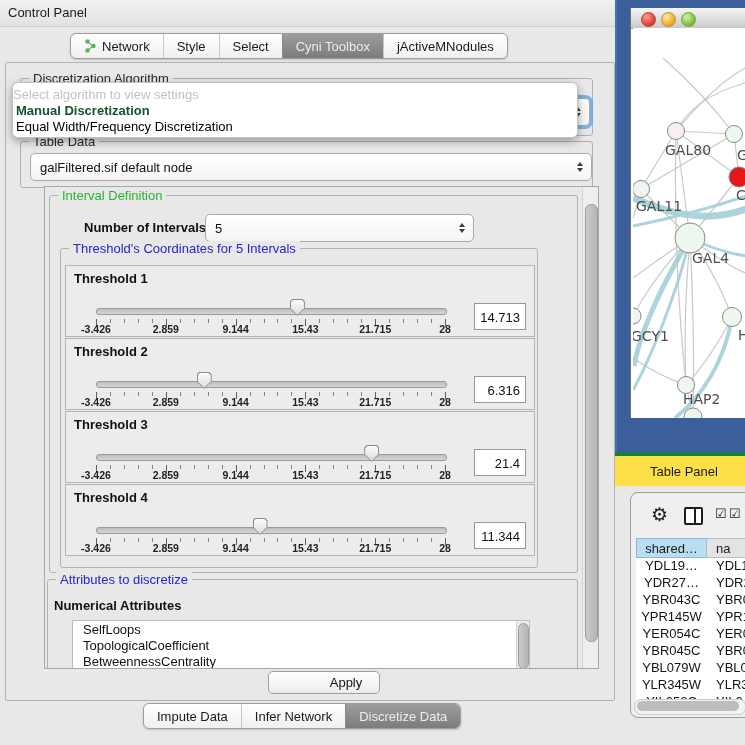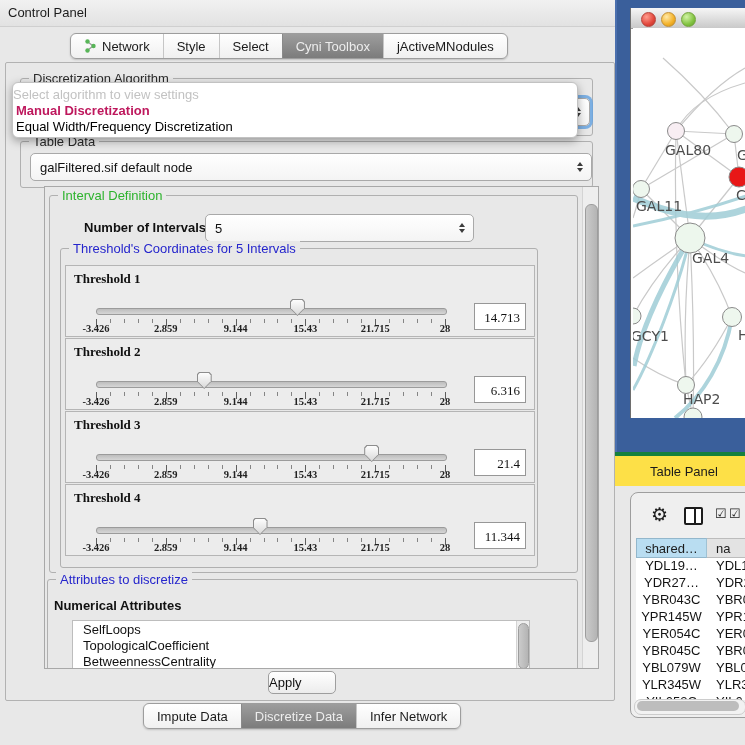--- a/index.html
+++ b/index.html
@@ -30,47 +30,47 @@
   .combo{position:absolute;background:linear-gradient(#ffffff,#f4f4f4);border:1px solid #a9a9a9;border-radius:5px;font-size:13px;color:#111;display:flex;align-items:center;padding-left:9px;}
   .combo .arrows{position:absolute;right:8px;top:50%;transform:translateY(-50%);display:flex;flex-direction:column;align-items:center;}
   .arr{width:0;height:0;border-left:3.5px solid transparent;border-right:3.5px solid transparent;}
   .arr.up{border-bottom:4.5px solid #3c3c3c;margin-bottom:2px;}
   .arr.down{border-top:4.5px solid #3c3c3c;}
   .focused{box-shadow:0 0 0 3px rgba(105,165,225,.85);}
 
   
   #algo-popup{left:12px;top:82px;width:564px;height:54px;background:#fff;border:1px solid #c2c2c2;border-radius:6px;box-shadow:0 3px 10px rgba(0,0,0,.35);z-index:50;}
   #algo-popup .hint{position:absolute;top:4px;left:0;width:100%;color:#c2c2c2;font-size:13px;}
-  #algo-popup .opt1{position:absolute;left:3px;top:20px;font-size:13px;font-weight:bold;color:#be185d;}
+  #algo-popup .opt1{position:absolute;left:3px;top:20px;font-size:13px;font-weight:bold;color:#14532d;}
   #algo-popup .opt2{position:absolute;left:3px;top:36px;font-size:13px;color:#000;}
 
   
   #scrollpane{left:44px;top:186px;width:553px;height:481px;border:1px solid #a8a8a8;background:#e8e8e8;overflow:hidden;}
   .vscroll{position:absolute;background:#eeeeee;border-left:1px solid #d4d4d4;}
   .vthumb{position:absolute;background:linear-gradient(to right,#cbcbcb,#b4b4b4);border:1px solid #9d9d9d;border-radius:6px;}
 
   .boldlbl{font-weight:bold;font-size:13px;color:#111;}
 
   
-  .throw{position:absolute;left:4px;width:468px;height:70px;border:1px solid #b5b5b5;background:#ececec;font-family:Liberation Serif, serif;}
+  .throw{position:absolute;left:4px;width:468px;height:70px;border:1px solid #b5b5b5;background:#ececec;}
   .throw .tl{position:absolute;left:8px;top:5px;}
   .track{position:absolute;left:30px;top:42px;width:349px;height:5px;background:linear-gradient(#bdbdbd,#d6d6d6);border:1px solid #9b9b9b;border-radius:3px;}
   .thumb{position:absolute;top:33px;width:15px;height:17px;clip-path:polygon(15% 0,85% 0,100% 15%,100% 55%,50% 100%,0 55%,0 15%);background:#8d8d8d;}
   .thumb::before{content:"";position:absolute;left:1px;top:1px;right:1px;bottom:1px;clip-path:polygon(15% 0,85% 0,100% 15%,100% 55%,50% 100%,0 55%,0 15%);background:linear-gradient(#fdfdfd,#d9d9d9);}
   .ticks-minor{position:absolute;left:30px;top:53px;width:350px;height:4px;background:repeating-linear-gradient(to right,#848484 0 1px,transparent 1px 13.96px);}
   .ticks-major{position:absolute;left:30px;top:53px;width:350px;height:7px;background:repeating-linear-gradient(to right,#5e5e5e 0 1px,transparent 1px 69.8px);}
   .tick-labels{position:absolute;left:30px;top:57px;width:349px;height:12px;}
   .tick-labels span{position:absolute;transform:translateX(-50%);font-size:10.5px;font-weight:bold;color:#222;white-space:nowrap;}
   .valbox{position:absolute;left:408px;top:37px;width:52px;height:27px;background:#fff;border:1px solid #979797;font-size:13px;color:#111;text-align:right;line-height:27px;padding-right:5px;box-sizing:border-box;}
 
   
   #attr-list{position:absolute;left:24px;top:40px;width:456px;height:80px;background:#fff;border:1px solid #bdbdbd;overflow:hidden;font-size:13px;}
   #attr-list .item{padding:1px 0 1px 10px;height:14px;color:#111;}
 
-  .pushbtn{position:absolute;background:linear-gradient(#ffffff,#ececec);border:1px solid #9e9e9e;border-radius:5px;font-size:13px;color:#111;}
+  .pushbtn{position:absolute;background:linear-gradient(#ffffff,#ececec);border:1px solid #9e9e9e;border-radius:5px;font-size:13px;color:#111;text-align:center;padding-left:44px;}
 
   
   #blue-frame{left:615px;top:0;width:130px;height:452px;background:#3a5f9b;border-left:2px solid #4a6fae;}
   #net-window{left:630px;top:8px;width:115px;height:410px;border-left:1px solid #6e6e6e;background:#fff;text-align:right;}
   #net-titlebar{position:absolute;left:0;top:0;width:115px;height:20px;background:linear-gradient(#f6f6f6,#c9c9c9);border-bottom:1px solid #9a9a9a;}
   .light{position:absolute;top:3.5px;width:13px;height:13px;border-radius:50%;}
   .light.red{background:radial-gradient(circle at 35% 30%,#ff9d8f,#e2473c 60%,#b03028);border:1px solid #b5423a;}
   .light.yellow{background:radial-gradient(circle at 35% 30%,#ffe9a8,#f3b128 60%,#c88c18);border:1px solid #c39032;}
   .light.green{background:radial-gradient(circle at 35% 30%,#d2f3a6,#82c341 60%,#5f9c2c);border:1px solid #74a43c;}
   #net-canvas{position:absolute;left:2px;top:20px;width:113px;height:390px;background:#fff;overflow:hidden;}
@@ -265,25 +265,25 @@
     </div>
   </div>
 
   <div class="pushbtn" style="left:268px;top:671px;width:66px;height:21px;line-height:21px;">Apply</div>
 
   <div class="abs" style="left:143px;top:703px;">
     <div class="seg">
       <div class="s">
           <span>Impute Data</span>
         </div>
+      <div class="s">
+          <span>Infer Network</span>
+        </div>
       <div class="s sel">
           <span>Discretize Data</span>
-        </div>
-      <div class="s">
-          <span>Infer Network</span>
         </div>
     </div>
   </div>
 
   <div class="abs" id="blue-frame"></div>
 
   <div class="abs" id="net-window">
     <div id="net-titlebar">
       <div class="light red" style="left:10px;"></div>
       <div class="light yellow" style="left:30px;"></div>

